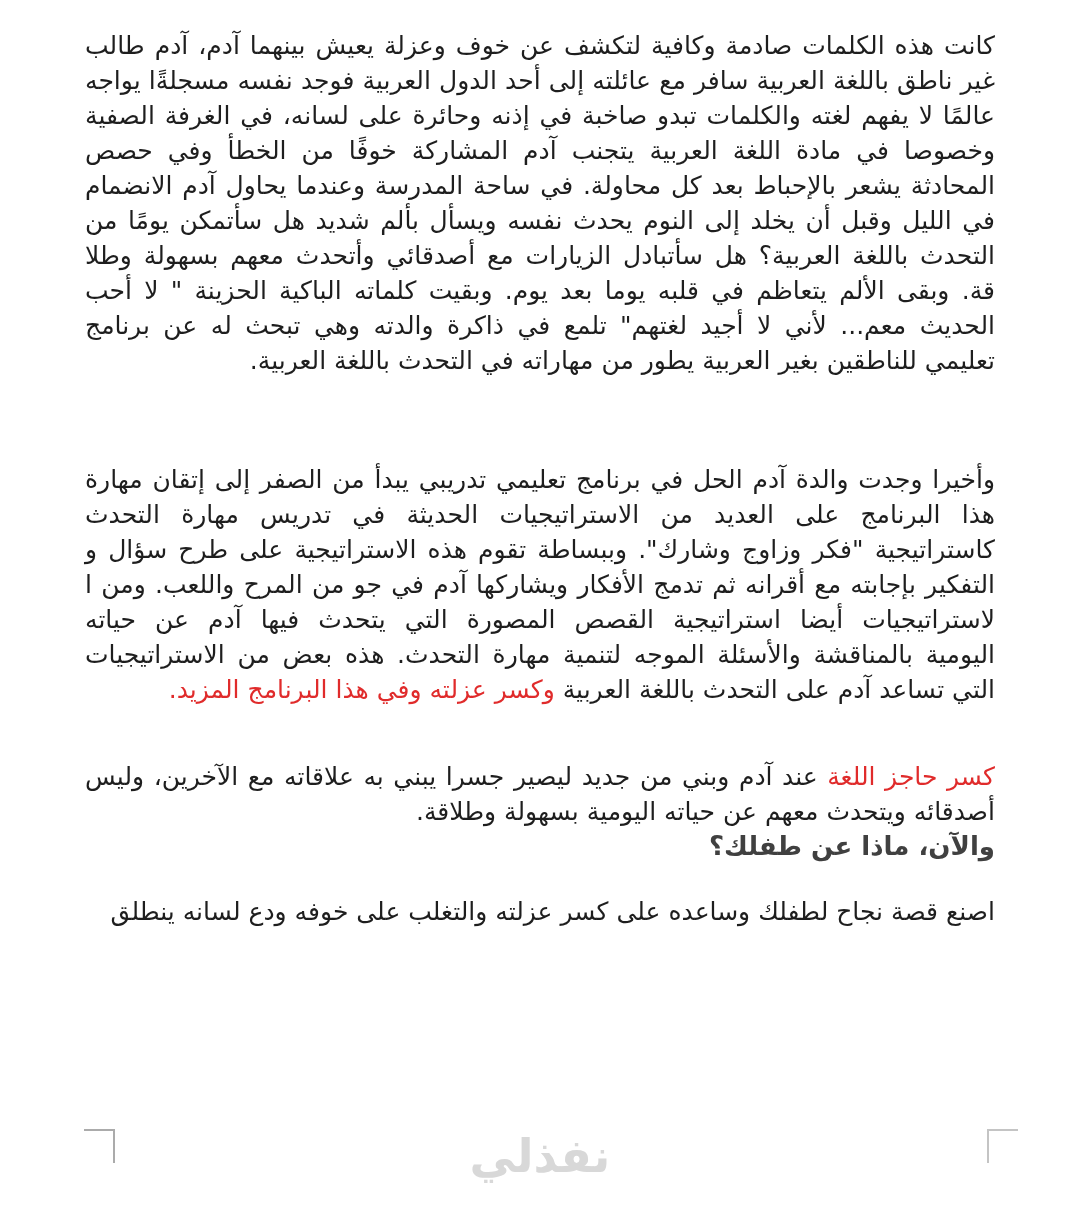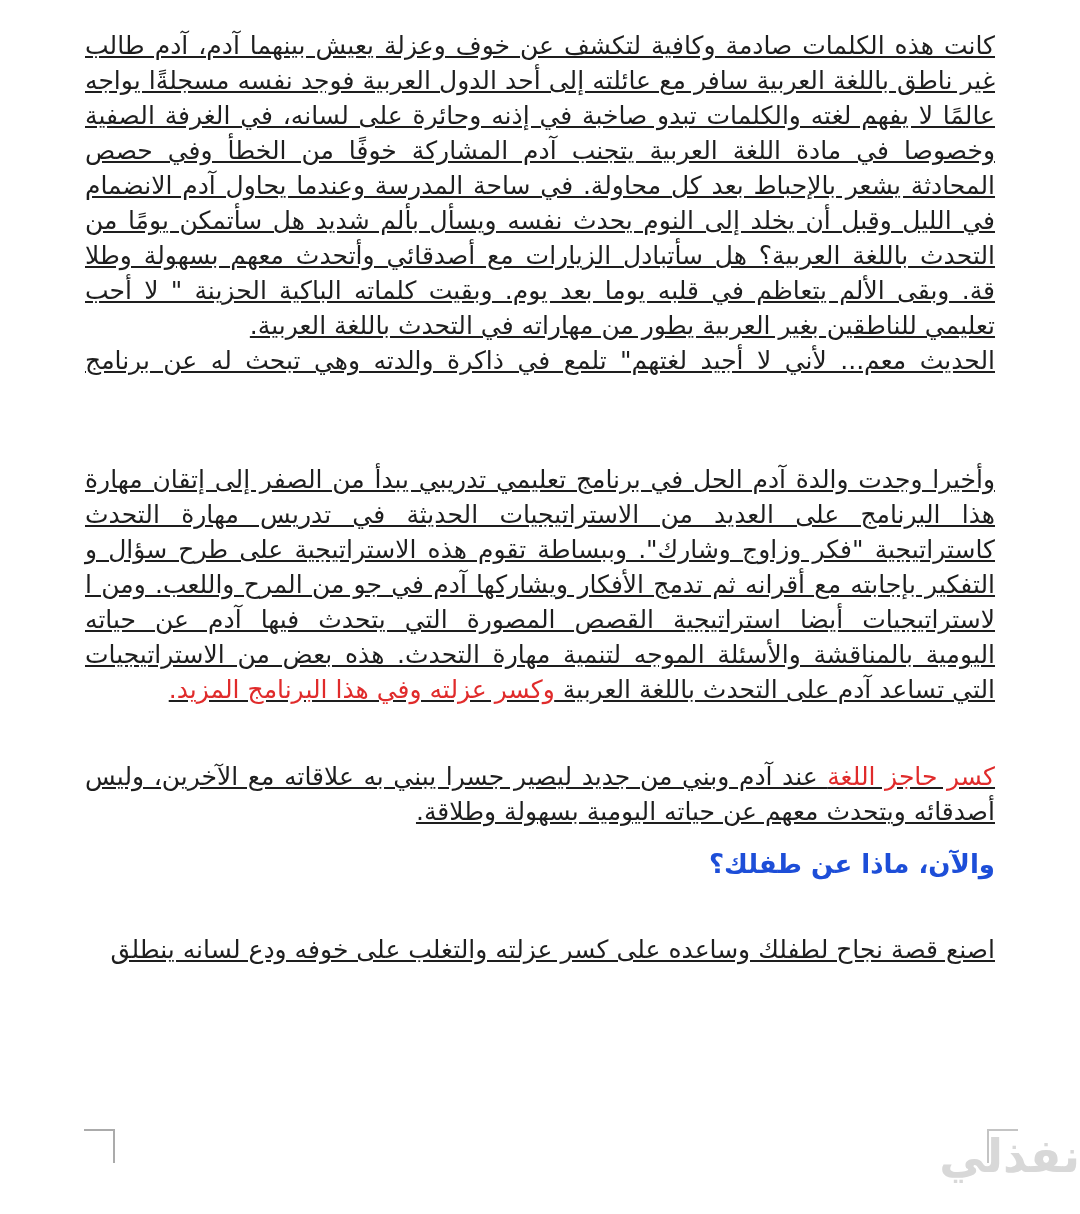--- a/index.html
+++ b/index.html
@@ -15,51 +15,51 @@
     top: 28px; right: 85px;
     width: 910px;
     direction: rtl;
     color: #1e1e1e;
     font-size: 25px;
     line-height: 35px;
   }
   .para { margin: 0; }
   .para-1 { margin-bottom: 84px; }
   .para-2 { margin-bottom: 52px; }
-  .para-3 { margin-bottom: 18px; }
-  .line { text-align: justify; text-align-last: justify; text-decoration: underline; }
+  .para-3 { }
+  .line { text-align: justify; text-align-last: justify; }
   .line.last { text-align-last: right; }
   .red { color: var(--accent_red, #e02b2b); }
   .heading {
     font-weight: bold;
     font-size: 26px;
     text-align: right;
-    margin: 0 0 50px 0;
-    color: #1d4ed8;
+    margin: 0 0 30px 0;
+    color: #404040;
   }
   .para-4 { text-align: right; text-align-last: right; }
   .handle {
     position: absolute;
     width: 29px; height: 32px;
   }
   .handle-left {
     left: 84px; top: 1129px;
     border-top: 2px solid #ababab;
     border-right: 2px solid #ababab;
   }
   .handle-right {
     left: 987px; top: 1129px;
     border-top: 2px solid #c4c4c4;
     border-left: 2px solid #c4c4c4;
   }
   .watermark {
     position: absolute;
     top: 1132px; left: 0;
     width: 100%;
-    text-align: right;
+    text-align: center;
     pointer-events: none;
   }
   .wm-logo {
     direction: rtl;
     font-size: 46px;
     font-weight: bold;
     line-height: 1.05;
     color: var(--watermark_gray, #d8d8d8);
   }
   .wm-domain {
@@ -78,22 +78,22 @@
 
   <div class="para para-1">
     <div class="line">كانت هذه الكلمات صادمة وكافية لتكشف عن خوف وعزلة يعيش بينهما آدم، آدم طالب</div>
     <div class="line">غير ناطق باللغة العربية سافر مع عائلته إلى أحد الدول العربية فوجد نفسه مسجلةًا يواجه</div>
     <div class="line">عالمًا لا يفهم لغته والكلمات تبدو صاخبة في إذنه وحائرة على لسانه، في الغرفة الصفية</div>
     <div class="line">وخصوصا في مادة اللغة العربية يتجنب آدم المشاركة خوفًا من الخطأ وفي حصص</div>
     <div class="line">المحادثة يشعر بالإحباط بعد كل محاولة. في ساحة المدرسة وعندما يحاول آدم الانضمام</div>
     <div class="line">في الليل وقبل أن يخلد إلى النوم يحدث نفسه ويسأل بألم شديد هل سأتمكن يومًا من</div>
     <div class="line">التحدث باللغة العربية؟ هل سأتبادل الزيارات مع أصدقائي وأتحدث معهم بسهولة وطلا</div>
     <div class="line">قة. وبقى الألم يتعاظم في قلبه يوما بعد يوم. وبقيت كلماته الباكية الحزينة " لا أحب</div>
+    <div class="line">الحديث معم... لأني لا أجيد لغتهم" تلمع في ذاكرة والدته وهي تبحث له عن برنامج</div>
     <div class="line last">تعليمي للناطقين بغير العربية يطور من مهاراته في التحدث باللغة العربية.</div>
-    <div class="line">الحديث معم... لأني لا أجيد لغتهم" تلمع في ذاكرة والدته وهي تبحث له عن برنامج</div>
   </div>
 
   <div class="para para-2">
     <div class="line">وأخيرا وجدت والدة آدم الحل في برنامج تعليمي تدريبي يبدأ من الصفر إلى إتقان مهارة</div>
     <div class="line">هذا البرنامج على العديد من الاستراتيجيات الحديثة في تدريس مهارة التحدث</div>
     <div class="line">كاستراتيجية "فكر وزاوج وشارك". وببساطة تقوم هذه الاستراتيجية على طرح سؤال و</div>
     <div class="line">التفكير بإجابته مع أقرانه ثم تدمج الأفكار ويشاركها آدم في جو من المرح واللعب. ومن ا</div>
     <div class="line">لاستراتيجيات أيضا استراتيجية القصص المصورة التي يتحدث فيها آدم عن حياته</div>
     <div class="line">اليومية بالمناقشة والأسئلة الموجه لتنمية مهارة التحدث. هذه بعض من الاستراتيجيات</div>
     <div class="line last">

